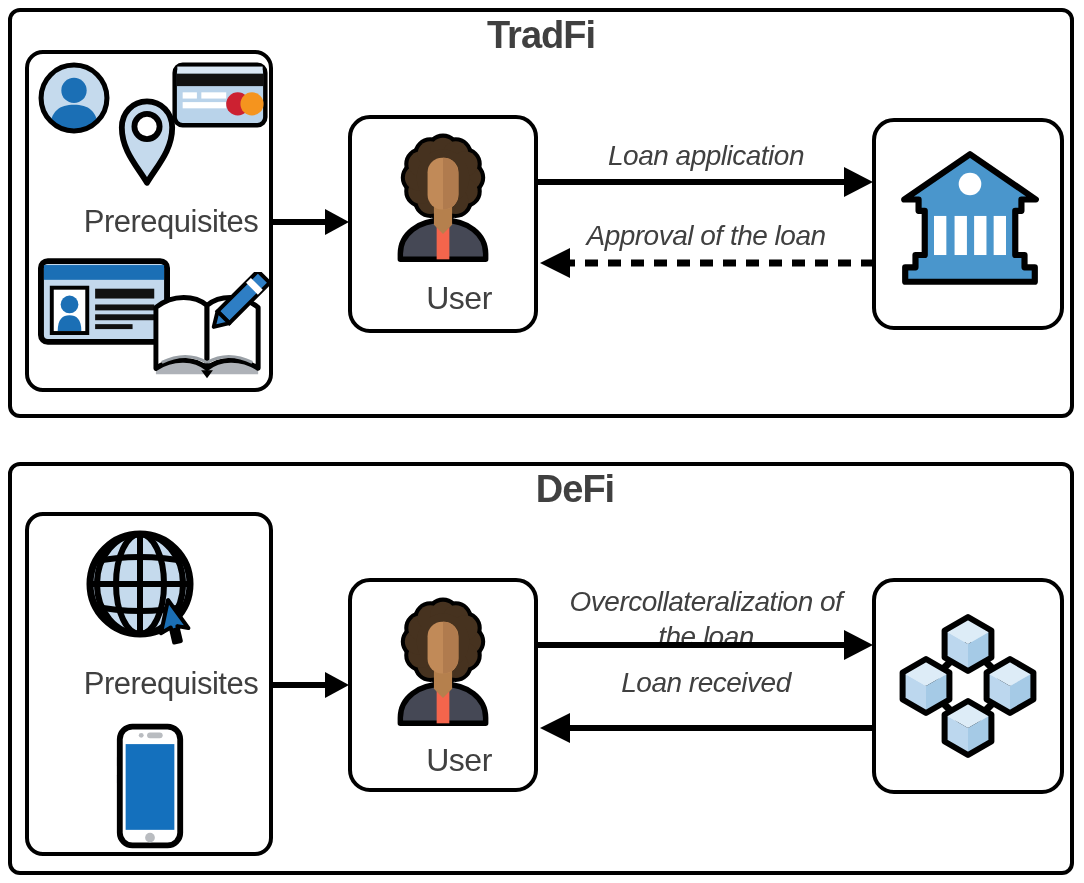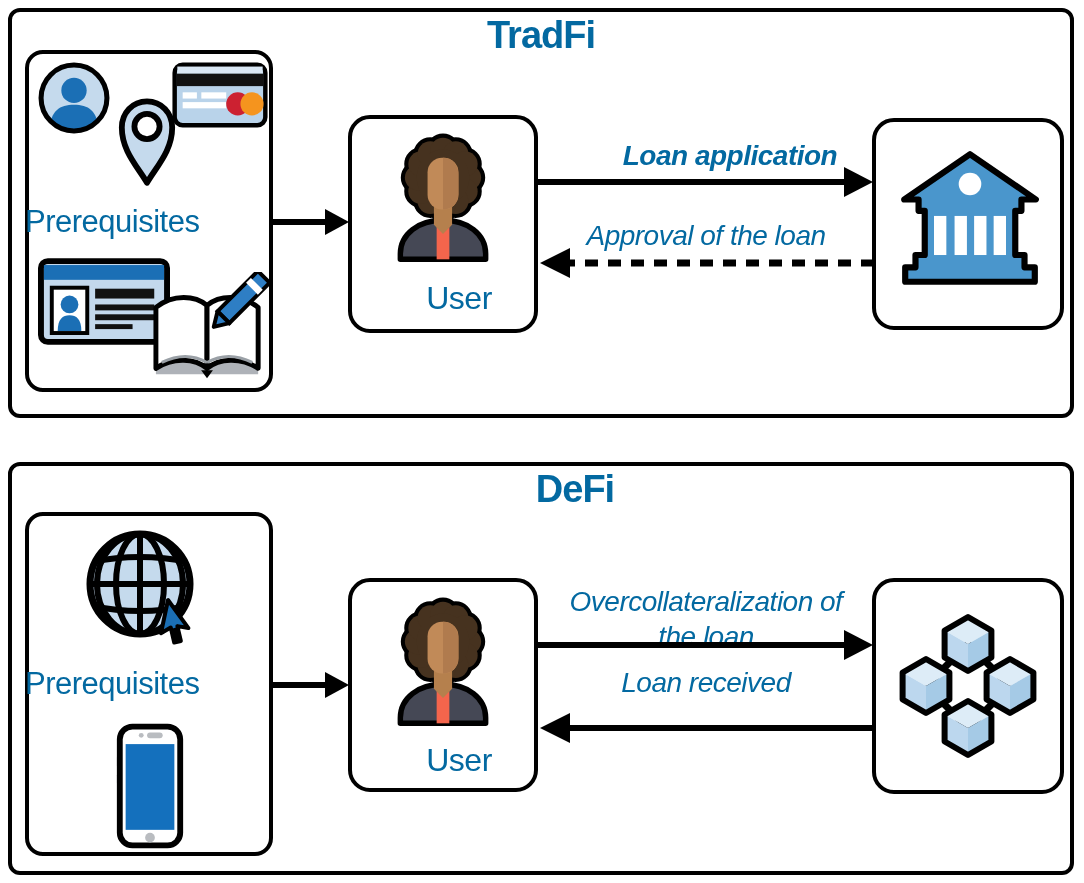--- a/index.html
+++ b/index.html
@@ -1,37 +1,37 @@
 <!DOCTYPE html>
 <html><head>
 <meta charset="utf-8">
 <style>
   html,body{margin:0;padding:0;background:#fff;}
   .canvas{
     position:relative;width:1084px;height:883px;background:#fff;
-    font-family:"Liberation Sans",sans-serif;color:#0369a1;overflow:hidden;
+    font-family:"Liberation Sans",sans-serif;color:#404040;overflow:hidden;
   }
   .abs{position:absolute;}
   .outer-box{
     position:absolute;left:8px;width:1066px;background:#fff;
     border:4px solid #000;border-radius:12px;box-sizing:border-box;
   }
   .inner-box{
     position:absolute;background:#fff;border:4px solid #000;
     border-radius:18px;box-sizing:border-box;
   }
   .panel-title{
     position:absolute;left:8px;width:1066px;text-align:center;
     font-size:38px;font-weight:bold;letter-spacing:-1px;
   }
   .node-label{
     position:absolute;text-align:center;font-size:32px;letter-spacing:-0.5px;margin-left:16px;
   }
   .prereq-label{
-    position:absolute;text-align:left;font-size:31px;letter-spacing:-0.5px;
+    position:absolute;text-align:center;font-size:31px;letter-spacing:-0.5px;margin-left:22px;
   }
   .flow-label{
     position:absolute;text-align:center;font-style:italic;font-size:28px;
     letter-spacing:-0.5px;line-height:35px;
   }
   svg{display:block;}
 </style>
 </head>
 <body>
 
@@ -161,21 +161,21 @@
       <rect x="74" y="68" width="12" height="38" fill="#fff"></rect>
       <rect x="93" y="68" width="12" height="38" fill="#fff"></rect>
     </svg>
   </span>
 
   <svg class="abs" style="left:271px;top:206px;" width="79" height="32" viewBox="0 0 79 32">
     <line x1="0" y1="16" x2="56" y2="16" stroke="#000" stroke-width="6"></line>
     <polygon points="54,3 78,16 54,29" fill="#000"></polygon>
   </svg>
 
-  <div class="flow-label" style="left:562px;top:138px;width:336px;font-weight:bold;">Loan application</div>
+  <div class="flow-label" style="left:538px;top:138px;width:336px;">Loan application</div>
   <svg class="abs" style="left:538px;top:164px;" width="336" height="36" viewBox="0 0 336 36">
     <line x1="0" y1="18" x2="308" y2="18" stroke="#000" stroke-width="6"></line>
     <polygon points="306,3 335,18 306,33" fill="#000"></polygon>
   </svg>
 
   <div class="flow-label" style="left:538px;top:218px;width:336px;">Approval of the loan</div>
   <svg class="abs" style="left:538px;top:245px;" width="336" height="36" viewBox="0 0 336 36">
     <line x1="336" y1="18" x2="30" y2="18" stroke="#000" stroke-width="7" stroke-dasharray="13 10"></line>
     <polygon points="32,3 2,18 32,33" fill="#000"></polygon>
   </svg>

